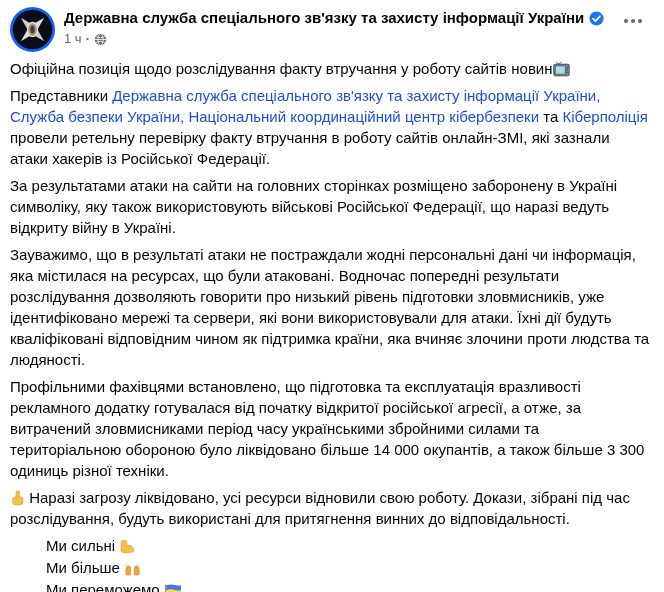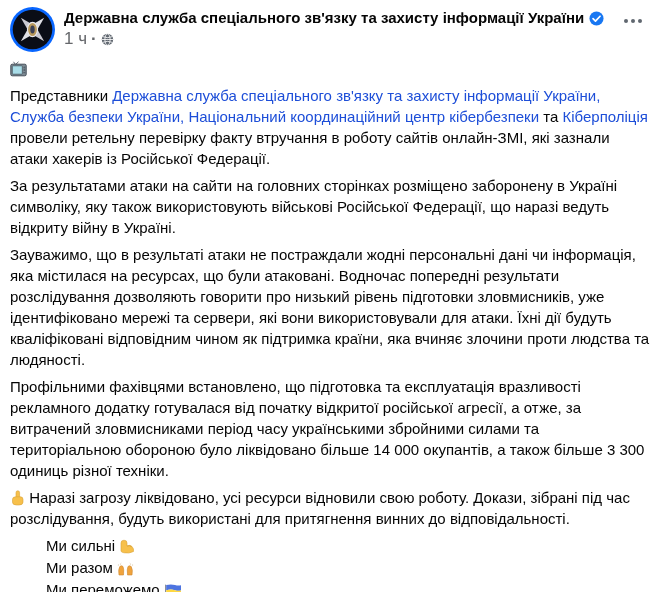--- a/index.html
+++ b/index.html
@@ -12,21 +12,21 @@
   .post { width: 664px; height: 456px; background: #fff; position: relative; }
 
   
   .header { display: flex; align-items: flex-start; padding: 7px 16px 0 10px; position: relative; }
   .avatar { width: 45px; height: 45px; border-radius: 50%; flex: 0 0 45px; cursor: pointer; }
   .header-text { margin-left: 9px; padding-top: 1px; }
   .name-row { display: flex; align-items: center; }
   .page-name { font-size: 15px; font-weight: 700; color: #050505; line-height: 20px; cursor: pointer; }
   .verified { margin-left: 5px; display: inline-flex; }
   .meta-row { display: flex; align-items: center; gap: 4px; margin-top: 3px;
-              font-size: 17px; color: #65676b; line-height: 16px; }
+              font-size: 13px; color: #65676b; line-height: 16px; }
   .meta-row .sep { font-weight: 700; }
   .options { position: absolute; right: 18px; top: 13px; display: flex; gap: 3px;
              padding: 6px 4px; cursor: pointer; }
   .options i { width: 4px; height: 4px; border-radius: 50%; background: #606770; display: block; }
 
   
   .body { padding: 6px 14px 0 10px; font-size: 15px; line-height: 21px; }
   .para { margin-bottom: 6px; }
   .link { color: #1d4ed8; cursor: pointer; }
   .slogan-line { line-height: 22px; margin-left: 36px; }
@@ -82,21 +82,21 @@
     </div>
     <div class="options">
       <i></i>
         <i></i>
         <i></i>
     </div>
   </div>
 
   <div class="body">
 
-    <div class="para"><span class="emoji">
+    <div class="para"><span>Офіційна позиція щодо розслідування факту втручання у роботу сайтів новин</span><span class="emoji">
       <svg width="17" height="16" viewBox="0 0 17 16">
         <path d="M5.5 3.5 L3.5 0.8 M5.5 3.5 L8.5 0.8" stroke="#5a6570" stroke-width="1" fill="none"></path>
         <rect x="0.8" y="3.2" width="15.4" height="11.6" rx="1.4" fill="#7e8b94" stroke="#454f59" stroke-width="1"></rect>
         <rect x="2.3" y="4.8" width="10" height="8.4" rx="0.6" fill="#a9dde8" stroke="#3e4851" stroke-width="0.7"></rect>
         <circle cx="14.3" cy="6.5" r="0.9" fill="#55616b"></circle>
         <circle cx="14.3" cy="9" r="0.9" fill="#55616b"></circle>
         <rect x="13.3" y="11" width="2" height="1.2" fill="#55616b"></rect>
       </svg>
     </span></div>
 
@@ -115,21 +115,21 @@
       </svg>
     </span> <span>Наразі загрозу ліквідовано, усі ресурси відновили свою роботу. Докази, зібрані під час розслідування, будуть використані для притягнення винних до відповідальності.</span></div>
 
     <div class="para">
       <div class="slogan-line"><span>Ми сильні</span> <span class="emoji">
         <svg width="16" height="15" viewBox="0 0 16 15">
           <path d="M2 12 L2 4 Q2 1.2 5 1.2 Q8 1.2 8 4 L8 7 Q11 5.5 13 7.5 Q15 9.5 14.5 12.5 Q10 14.8 5 13.8 Q2 13.3 2 12 Z" fill="#f7c04b" stroke="#d9a23a" stroke-width="0.6"></path>
           <path d="M8 7 Q10.5 6 12.5 7.8" fill="none" stroke="#d9a23a" stroke-width="0.8"></path>
         </svg>
       </span></div>
-      <div class="slogan-line"><span>Ми разом</span> <span class="emoji">
+      <div class="slogan-line"><span>Ми більше</span> <span class="emoji">
         <svg width="17" height="15" viewBox="0 0 17 15">
           <path d="M1.5 5 Q0.8 3.5 2 3 M3.5 4 Q3 2.3 4.3 2" stroke="#e6ddc8" stroke-width="0.9" fill="none"></path>
           <path d="M13.5 4 Q14 2.3 12.7 2 M15.5 5 Q16.2 3.5 15 3" stroke="#e6ddc8" stroke-width="0.9" fill="none"></path>
           <path d="M2 14 Q1 8.5 2.8 5.5 Q4.5 4 6 5.5 Q7.2 8 6.5 14 Z" fill="#f0a33c" stroke="#cd8830" stroke-width="0.6"></path>
           <path d="M15 14 Q16 8.5 14.2 5.5 Q12.5 4 11 5.5 Q9.8 8 10.5 14 Z" fill="#f0a33c" stroke="#cd8830" stroke-width="0.6"></path>
         </svg>
       </span></div>
       <div class="slogan-line"><span>Ми переможемо</span> <span class="emoji">
         <svg width="18" height="15" viewBox="0 0 18 15">
           <rect x="1" y="1.5" width="1.2" height="13" rx="0.6" fill="#8a8f98"></rect>

